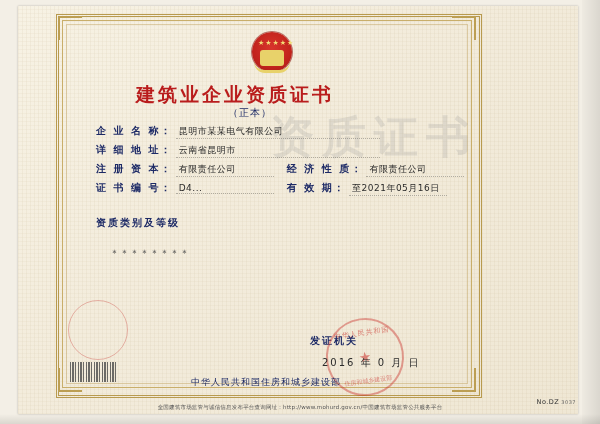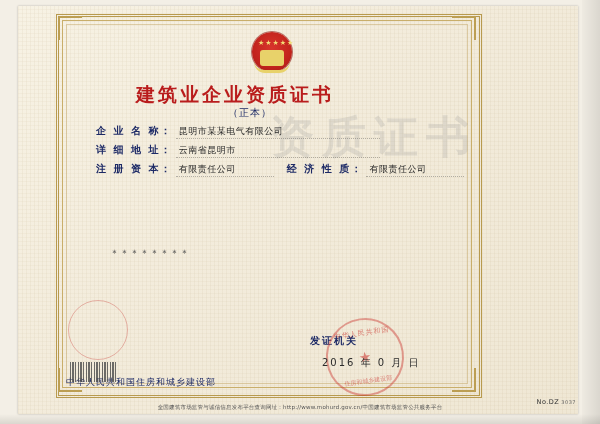--- a/index.html
+++ b/index.html
@@ -190,21 +190,21 @@
     position: absolute;
     left: 322px; top: 356px;
     font-size: 10px;
     color: #2b2b2b;
     letter-spacing: 2px;
   }
   .ministry {
     position: absolute;
     left: 66px; top: 376px;
     width: 400px;
-    text-align: left;
+    text-align: center;
     font-size: 9px;
     color: #1d2a66;
     letter-spacing: 1px;
   }
 
   
   .seal {
     position: absolute;
     left: 326px; top: 318px;
     width: 74px; height: 74px;
@@ -338,22 +338,29 @@
     <div class="row">
       <span class="lbl">详 细 地 址：</span>
       <span class="val wide">云南省昆明市</span>
     </div>
     <div class="row">
       <span class="lbl">注 册 资 本：</span>
       <span class="val half">有限责任公司</span>
       <span class="lbl lbl2">经 济 性 质：</span>
       <span class="val half">有限责任公司</span>
     </div>
+    <div class="row">
+      <span class="lbl">证 书 编 号：</span>
+      <span class="val half">D4...</span>
+      <span class="lbl lbl2">有 效 期：</span>
+      <span class="val half">至2021年05月16日</span>
+    </div>
   </div>
 
+  <div class="scope-title">资质类别及等级</div>
   <div class="scope-stars">＊＊＊＊＊＊＊＊</div>
 
   <div class="ghost-circle"></div>
 
   <div class="issuer-label">发证机关</div>
 
   <div class="seal">
     <div class="s-text">中华人民共和国</div>
     <div class="s-star">★</div>
     <div class="s-text-b">住房和城乡建设部</div>

